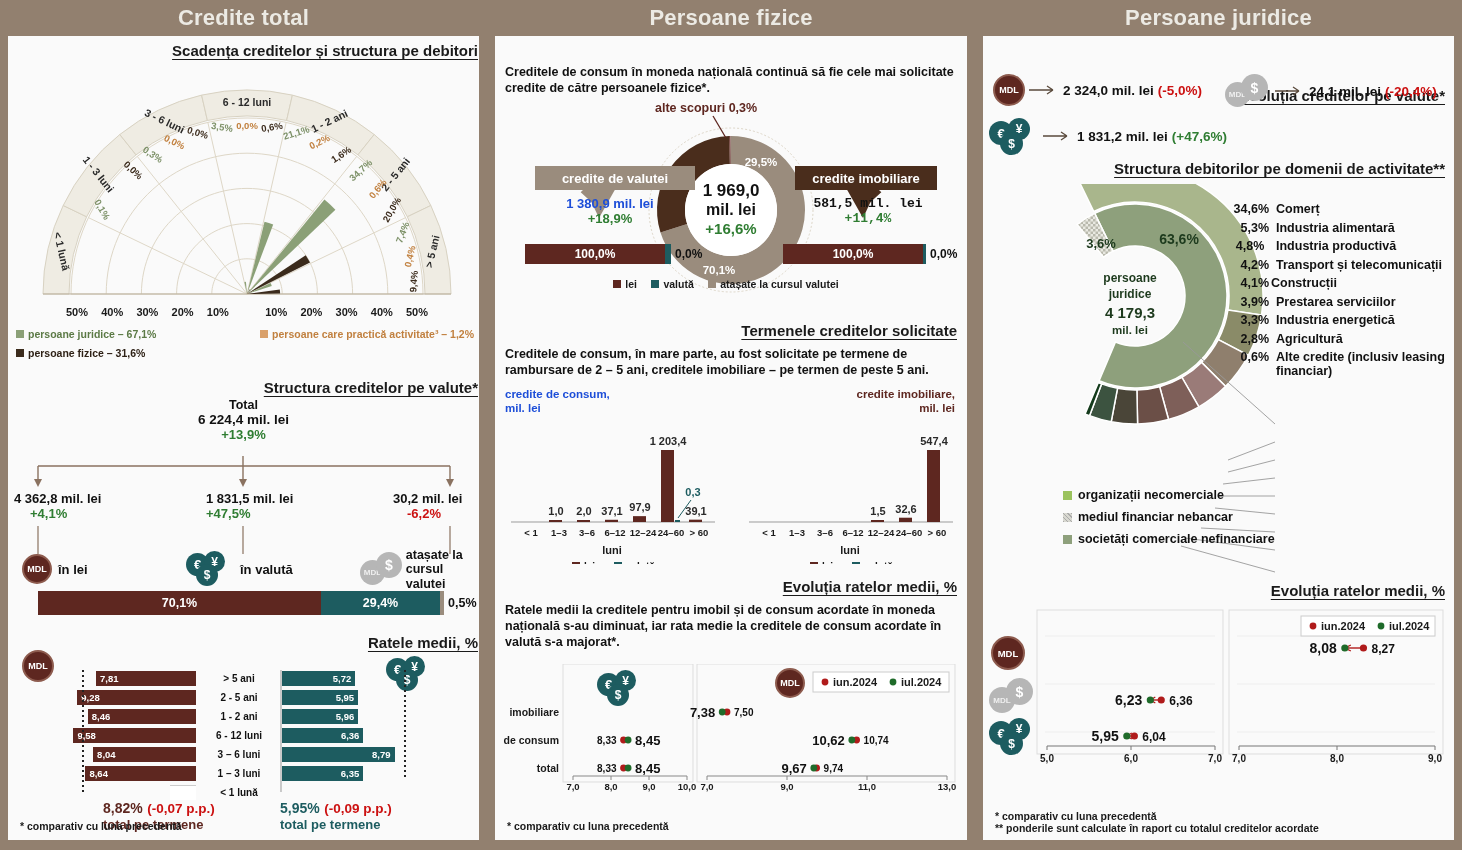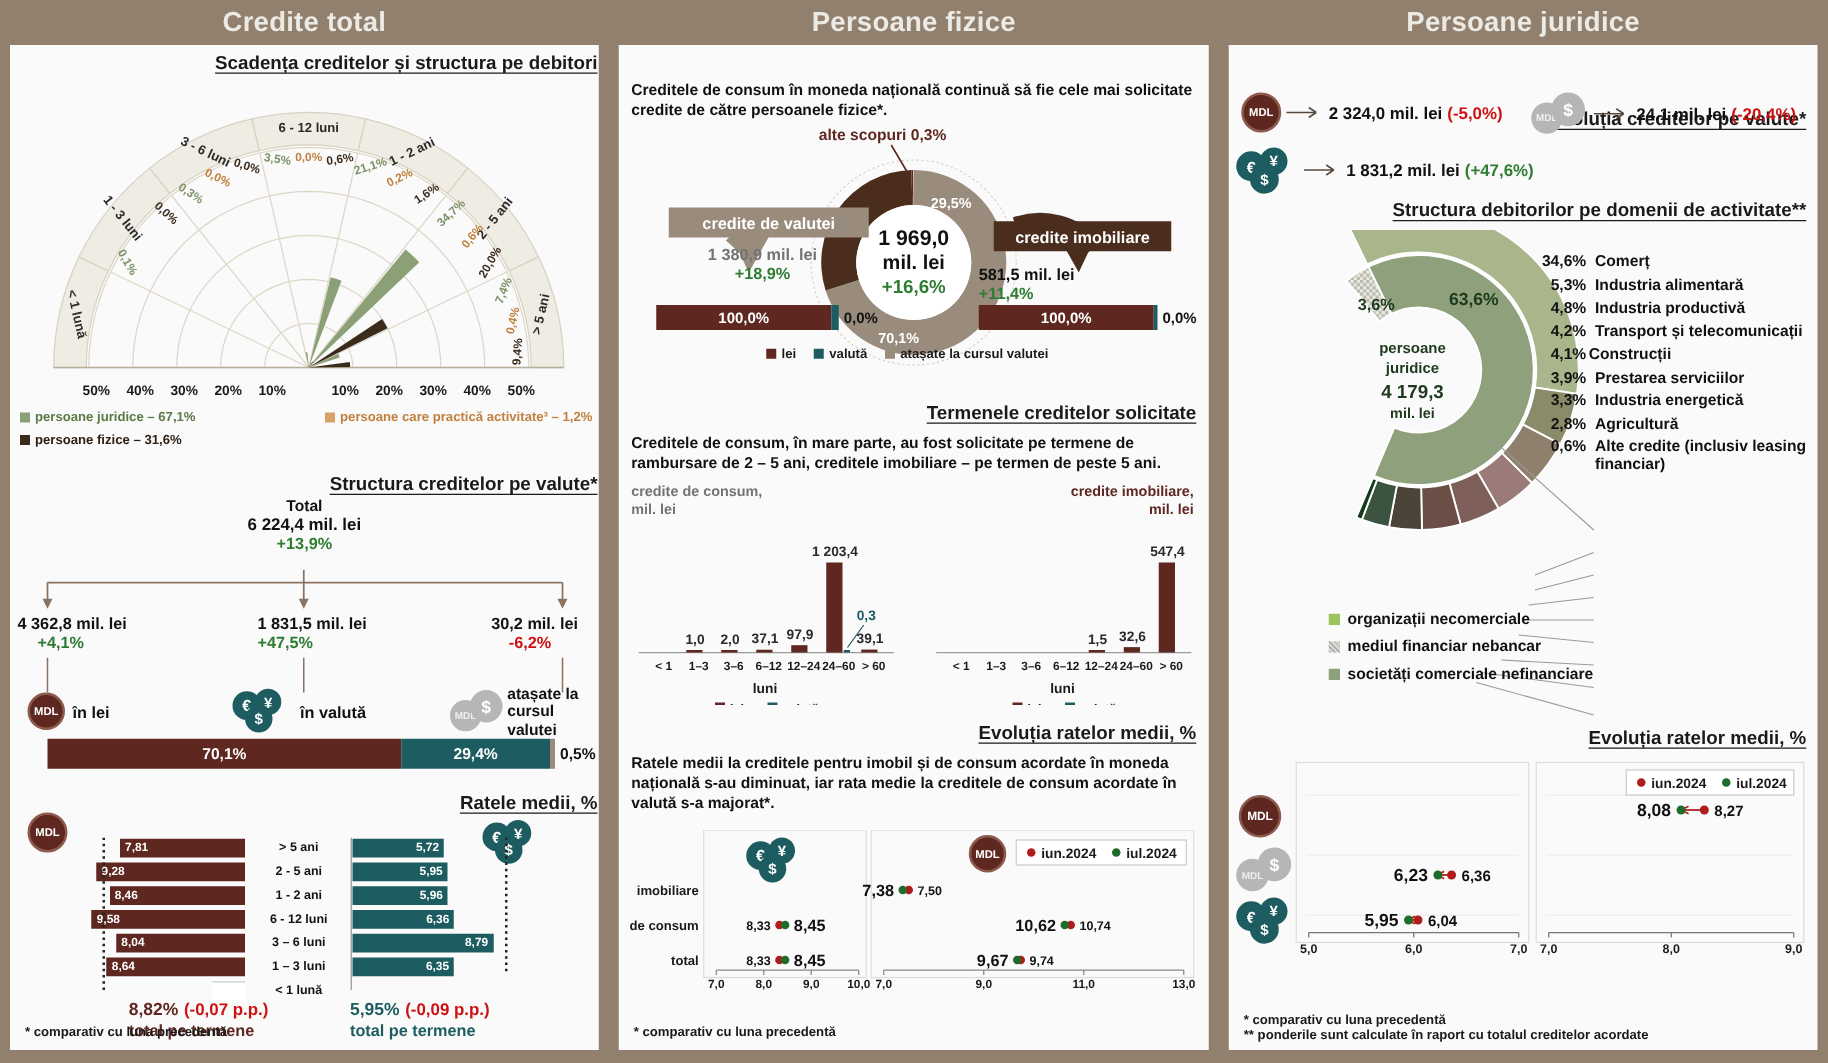--- a/index.html
+++ b/index.html
@@ -29,21 +29,21 @@
     text-decoration:underline; text-underline-offset:3px;
     text-align:right;
   }
   .lead {
     font-size:12.5px; font-weight:bold; color:#111; line-height:1.28;
   }
   .green { color:#2f7d32; }
   .red   { color:#cc1111; }
   .brown { color:#5e2720; }
   .teal  { color:#1d5c60; }
-  .taupe { color:#737373; }
+  .taupe { color:#1d4ed8; }
   .foot { font-size:10.5px; font-weight:bold; color:#1a1a1a; }
 
   .coin {
     display:inline-flex; align-items:center; justify-content:center;
     border-radius:50%; font-weight:bold; color:#fff;
   }
   .coin-mdl { background:#5e2720; border:2px solid #8d5b4e; }
   .coin-teal{ background:#1d5c60; }
   .coin-gray{ background:#b6b6b6; }
 
@@ -341,27 +341,27 @@
           <text x="266" y="52" font-size="11.5" font-weight="bold" fill="#fff" text-anchor="middle">29,5%</text>
           <text x="224" y="160" font-size="11.5" font-weight="bold" fill="#fff" text-anchor="middle">70,1%</text>
           <line x1="231" y1="24" x2="218" y2="2" stroke="#5e2720" stroke-width="1.3"></line>
           <path d="M154,68 a58,58 0 0 0 -62,16" fill="none" stroke="#9a8c7d" stroke-width="17" stroke-linecap="butt"></path>
           <path d="M88,70 l16,34 l18,-32 z" fill="#9a8c7d"></path>
           <path d="M318,68 a58,58 0 0 1 62,16" fill="none" stroke="#4a2d1c" stroke-width="17"></path>
           <path d="M384,70 l-16,34 l-18,-32 z" fill="#4a2d1c"></path>
         </svg></div>
 
     <div style="position:absolute;left:40px;top:130px;width:160px;height:24px;background:#9a8c7d;color:#fff;font-size:13px;font-weight:bold;display:flex;align-items:center;justify-content:center;">credite de valutei</div>
-    <div style="position:absolute;left:300px;top:130px;width:142px;height:24px;background:#4a2d1c;color:#fff;font-size:13px;font-weight:bold;display:flex;align-items:center;justify-content:center;margin-top:11px;">credite imobiliare</div>
+    <div style="position:absolute;left:300px;top:130px;width:142px;height:24px;background:#4a2d1c;color:#fff;font-size:13px;font-weight:bold;display:flex;align-items:center;justify-content:center;">credite imobiliare</div>
 
     <div style="position:absolute;left:30px;top:160px;width:170px;text-align:center;">
       <div style="font-size:13px;font-weight:bold;" class="taupe">1 380,9 mil. lei</div>
       <div style="font-size:13px;font-weight:bold;" class="green">+18,9%</div>
     </div>
-    <div style="position:absolute;left:288px;top:176px;width:170px;text-align:left;">
+    <div style="position:absolute;left:288px;top:160px;width:170px;text-align:center;font-family:Liberation Mono, monospace;">
       <div style="font-size:13px;font-weight:bold;color:#111;">581,5 mil. lei</div>
       <div style="font-size:13px;font-weight:bold;" class="green">+11,4%</div>
     </div>
 
     <div style="position:absolute;left:30px;top:208px;display:flex;align-items:center;">
       <div style="width:140px;height:20px;background:#5e2720;color:#fff;font-size:12px;font-weight:bold;display:flex;align-items:center;justify-content:center;">100,0%</div>
       <div style="width:6px;height:20px;background:#1d5c60;"></div>
       <div style="font-size:12px;font-weight:bold;color:#111;margin-left:4px;">0,0%</div>
     </div>
     <div style="position:absolute;left:288px;top:208px;display:flex;align-items:center;">
@@ -603,21 +603,21 @@
     <div id="sectors-legend-host" style="position:absolute;left:248px;top:166px;width:220px;">
         <div style="display: flex; gap: 7px; align-items: flex-start; margin-bottom: 4.5px; line-height: 1.12;">
           <span style="font-size: 12.5px; font-weight: bold; color: rgb(17, 17, 17); min-width: 38px; text-align: right;">34,6%</span>
           <span style="font-size: 12.5px; font-weight: bold; color: rgb(17, 17, 17);">Comerț</span>
         </div>
         <div style="display: flex; gap: 7px; align-items: flex-start; margin-bottom: 4.5px; line-height: 1.12;">
           <span style="font-size: 12.5px; font-weight: bold; color: rgb(17, 17, 17); min-width: 38px; text-align: right;">5,3%</span>
           <span style="font-size: 12.5px; font-weight: bold; color: rgb(17, 17, 17);">Industria alimentară</span>
         </div>
         <div style="display: flex; gap: 7px; align-items: flex-start; margin-bottom: 4.5px; line-height: 1.12;">
-          <span style="font-size: 12.5px; font-weight: bold; color: rgb(17, 17, 17); min-width: 38px; text-align: right;">4,8%</span>
+          <span style="font-size: 12.5px; font-weight: bold; color: rgb(17, 17, 17); min-width: 38px; text-align: center;">4,8%</span>
           <span style="font-size: 12.5px; font-weight: bold; color: rgb(17, 17, 17);">Industria productivă</span>
         </div>
         <div style="display: flex; gap: 7px; align-items: flex-start; margin-bottom: 4.5px; line-height: 1.12;">
           <span style="font-size: 12.5px; font-weight: bold; color: rgb(17, 17, 17); min-width: 38px; text-align: right;">4,2%</span>
           <span style="font-size: 12.5px; font-weight: bold; color: rgb(17, 17, 17);">Transport și telecomunicații</span>
         </div>
         <div style="display: flex; gap: 2px; align-items: flex-start; margin-bottom: 4.5px; line-height: 1.12;">
           <span style="font-size: 12.5px; font-weight: bold; color: rgb(17, 17, 17); min-width: 38px; text-align: right;">4,1%</span>
           <span style="font-size: 12.5px; font-weight: bold; color: rgb(17, 17, 17);">Construcții</span>
         </div>

